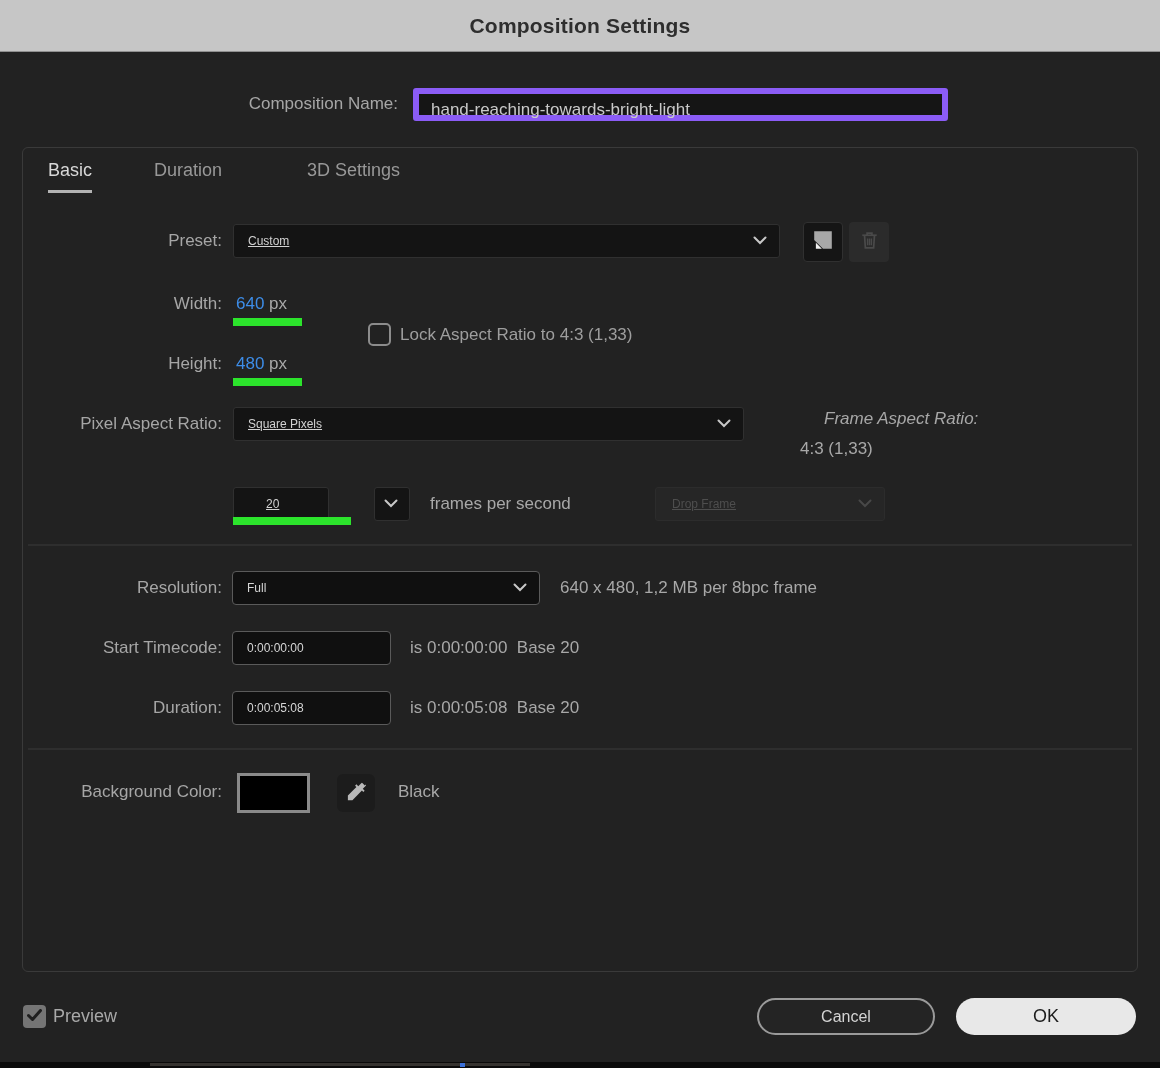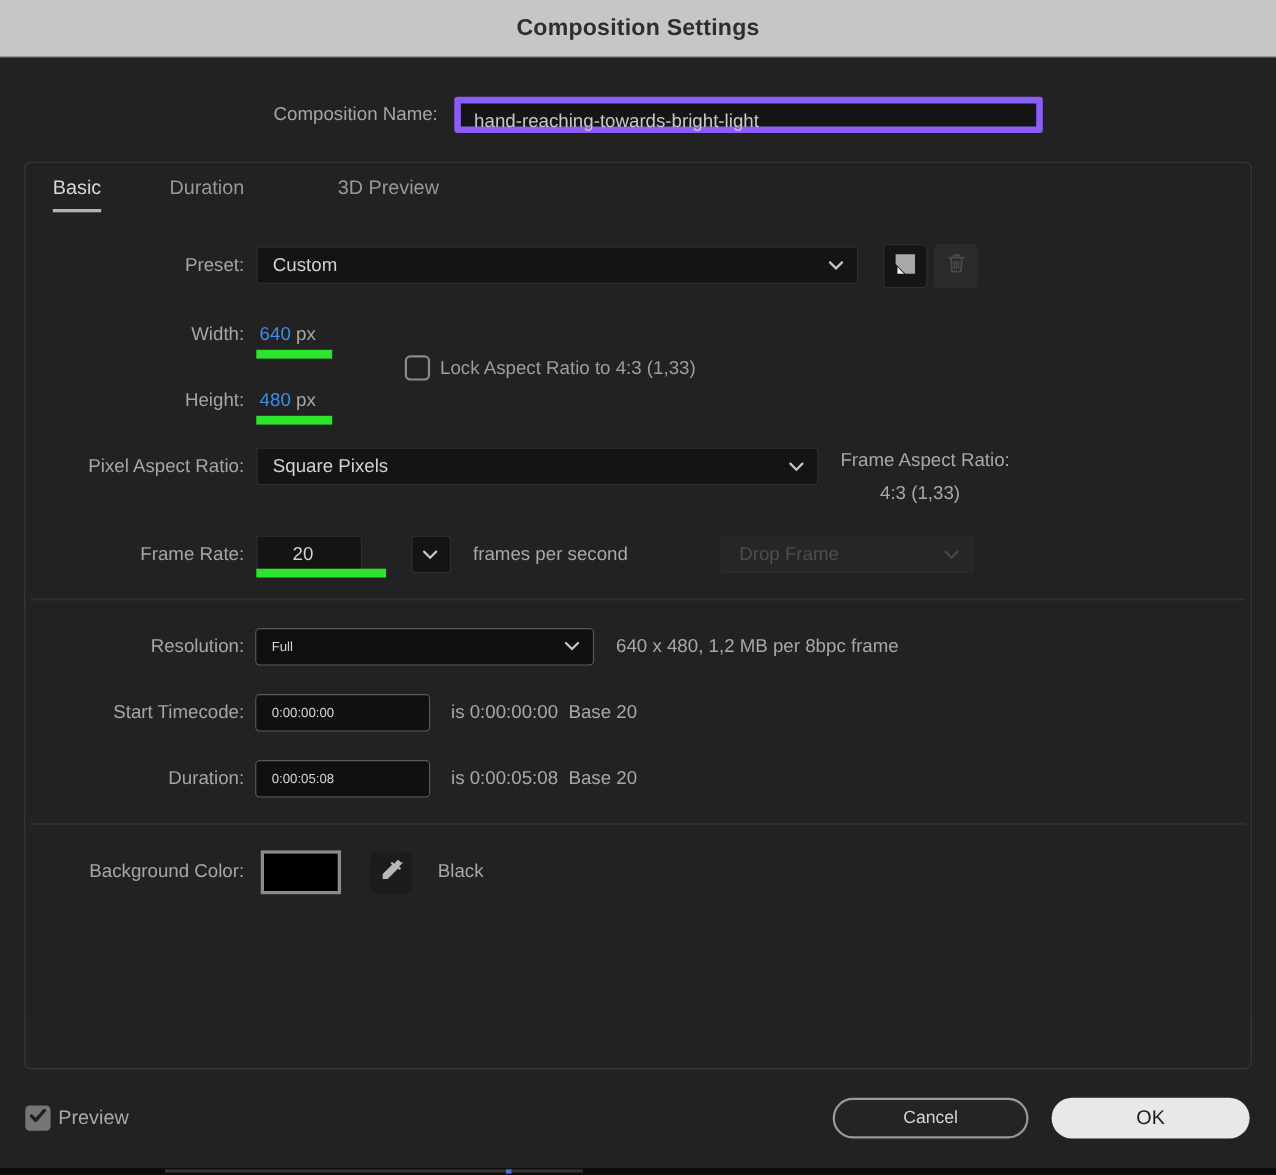--- a/index.html
+++ b/index.html
@@ -15,21 +15,21 @@
     position:absolute; left:0; top:0; width:1160px; height:52px;
     background:#c6c6c6; border-bottom:1px solid #8f8f8f;
     display:flex; align-items:center; justify-content:center;
   }
   .titlebar .title { font-size:21px; font-weight:bold; color:#2e2e2e; letter-spacing:.2px; }
 
   
   .lbl { position:absolute; left:0; width:222px; text-align:right; font-size:17px; line-height:34px; color:#a6a6a6; white-space:nowrap; }
   .darkfield {
     position:absolute; background:#141414; border:1px solid #303030; border-radius:3px;
-    color:#d2d2d2; font-size:17px; line-height:32px; padding-left:14px; white-space:nowrap;
+    color:#d2d2d2; font-size:12px; line-height:32px; padding-left:14px; white-space:nowrap;text-decoration:underline;
   }
   .borderfield {
     position:absolute; background:#101010; border:1px solid #5a5a5a; border-radius:4px;
     color:#d6d6d6; font-size:12px; line-height:32px; padding-left:14px; white-space:nowrap;
   }
   .chev { position:absolute; right:12px; top:50%; transform:translateY(-50%); }
   .info { position:absolute; font-size:17px; line-height:34px; color:#a8a8a8; white-space:pre; }
   .divider { position:absolute; left:28px; width:1104px; height:2px; background:#2e2e2e; }
   .greenbar { position:absolute; height:8px; background:#2ce42c; }
   .bluetext { color:#3d8de8; }
@@ -100,21 +100,21 @@
     <span class="title">Composition Settings</span>
   </div>
 
   <span class="lbl compname-lbl" style="top:87px; width:398px;">Composition Name:</span>
   <div class="compname-input">hand-reaching-towards-bright-light</div>
 
   <div class="panel"></div>
 
   <div class="tab active" style="left:48px;">Basic</div>
   <div class="tab" style="left:154px;">Duration</div>
-  <div class="tab" style="left:307px;">3D Preview</div>
+  <div class="tab" style="left:307px;">3D Settings</div>
 
   <span class="lbl" style="top:224px;">Preset:</span>
   <div class="darkfield" style="left:233px; top:224px; width:547px; height:34px;">
     <span>Custom</span>
     <span class="chev">
       <svg width="14" height="9" viewBox="0 0 14 9">
           <path d="M1.5 1.5 L7 7 L12.5 1.5" stroke="#c8c8c8" stroke-width="2" fill="none" stroke-linecap="round"></path>
         </svg>
     </span>
   </div>
@@ -150,24 +150,23 @@
 
   <span class="lbl" style="top:407px;">Pixel Aspect Ratio:</span>
   <div class="darkfield" style="left:233px; top:407px; width:511px; height:34px;">
     <span>Square Pixels</span>
     <span class="chev">
       <svg width="14" height="9" viewBox="0 0 14 9">
           <path d="M1.5 1.5 L7 7 L12.5 1.5" stroke="#c8c8c8" stroke-width="2" fill="none" stroke-linecap="round"></path>
         </svg>
     </span>
   </div>
-  <span class="info" style="left:764px; top:404px; line-height:30px;">Frame Aspect Ratio:</span>
+  <span class="info" style="left:824px; top:404px; line-height:30px;font-style:italic;">Frame Aspect Ratio:</span>
   <span class="info" style="left:800px; top:434px; line-height:30px;">4:3 (1,33)</span>
 
-  <span class="lbl" style="top:487px;">Frame Rate:</span>
   <div class="darkfield" style="left:233px; top:487px; width:96px; height:34px; padding-left:32px;">20</div>
   <div class="greenbar" style="left:233px; top:517px; width:118px;"></div>
   <div class="darkfield" style="left:374px; top:487px; width:36px; height:34px; padding-left:0;">
     <span class="chev" style="right:11px;">
       <svg width="14" height="9" viewBox="0 0 14 9">
           <path d="M1.5 1.5 L7 7 L12.5 1.5" stroke="#c8c8c8" stroke-width="2" fill="none" stroke-linecap="round"></path>
         </svg>
     </span>
   </div>
   <span class="info" style="left:430px; top:487px;">frames per second</span>

